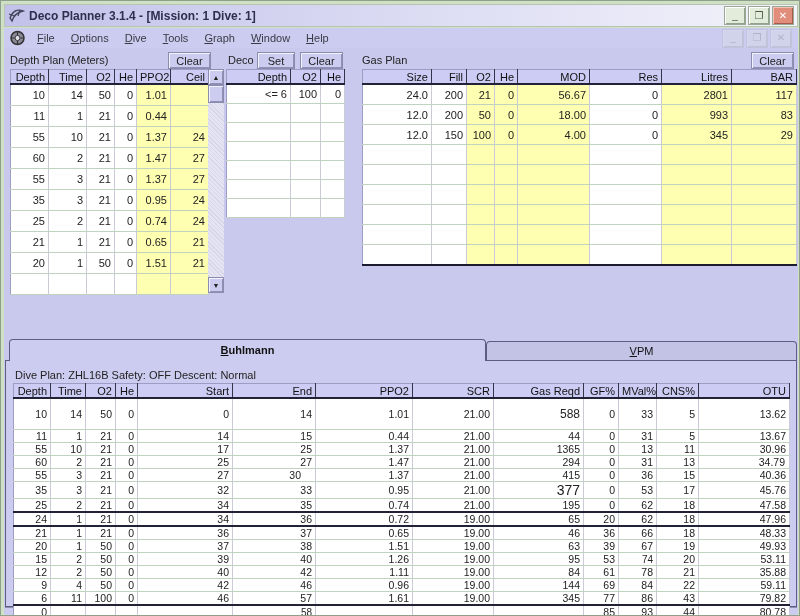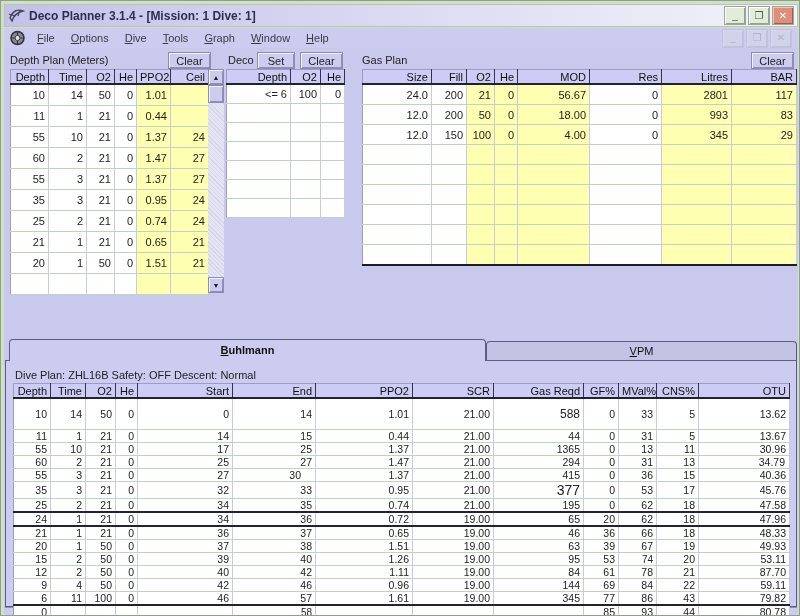--- a/index.html
+++ b/index.html
@@ -622,21 +622,21 @@
               <td style="height: 12px; font-size: 10.5px; padding: 0px 3px;">50</td>
               <td style="height: 12px; font-size: 10.5px; padding: 0px 3px;">0</td>
               <td style="height: 12px; font-size: 10.5px; padding: 0px 3px;">40</td>
               <td style="height: 12px; font-size: 10.5px; padding: 0px 3px;">42</td>
               <td style="height: 12px; font-size: 10.5px; padding: 0px 3px;">1.11</td>
               <td style="height: 12px; font-size: 10.5px; padding: 0px 3px;">19.00</td>
               <td style="height: 12px; font-size: 10.5px; padding: 0px 3px;">84</td>
               <td style="height: 12px; font-size: 10.5px; padding: 0px 3px;">61</td>
               <td style="height: 12px; font-size: 10.5px; padding: 0px 3px;">78</td>
               <td style="height: 12px; font-size: 10.5px; padding: 0px 3px;">21</td>
-              <td style="height: 12px; font-size: 10.5px; padding: 0px 3px;">87.70</td>
+              <td style="height: 12px; font-size: 10.5px; padding: 0px 3px;">35.88</td>
             </tr>
             <tr>
               <td style="height: 12px; font-size: 10.5px; padding: 0px 3px;">9</td>
               <td style="height: 12px; font-size: 10.5px; padding: 0px 3px;">4</td>
               <td style="height: 12px; font-size: 10.5px; padding: 0px 3px;">50</td>
               <td style="height: 12px; font-size: 10.5px; padding: 0px 3px;">0</td>
               <td style="height: 12px; font-size: 10.5px; padding: 0px 3px;">42</td>
               <td style="height: 12px; font-size: 10.5px; padding: 0px 3px;">46</td>
               <td style="height: 12px; font-size: 10.5px; padding: 0px 3px;">0.96</td>
               <td style="height: 12px; font-size: 10.5px; padding: 0px 3px;">19.00</td>

